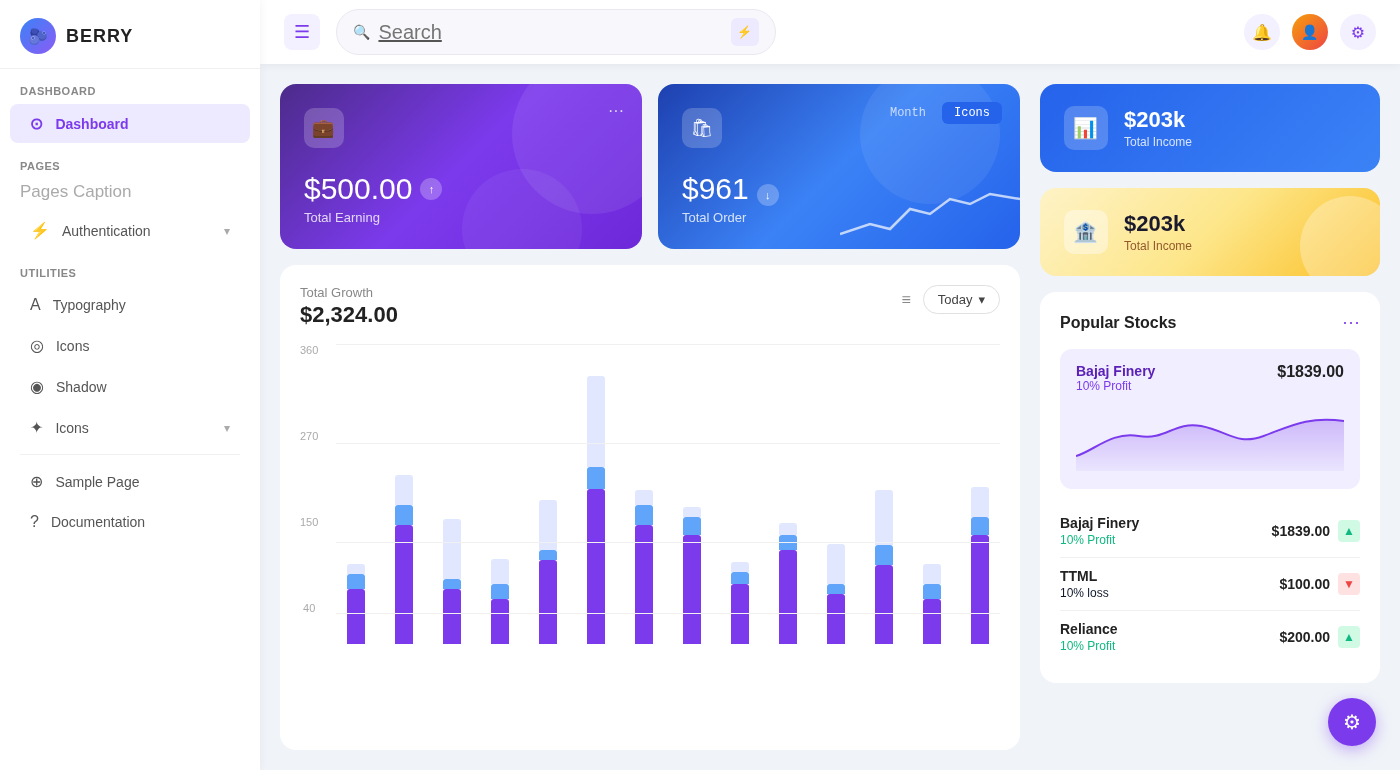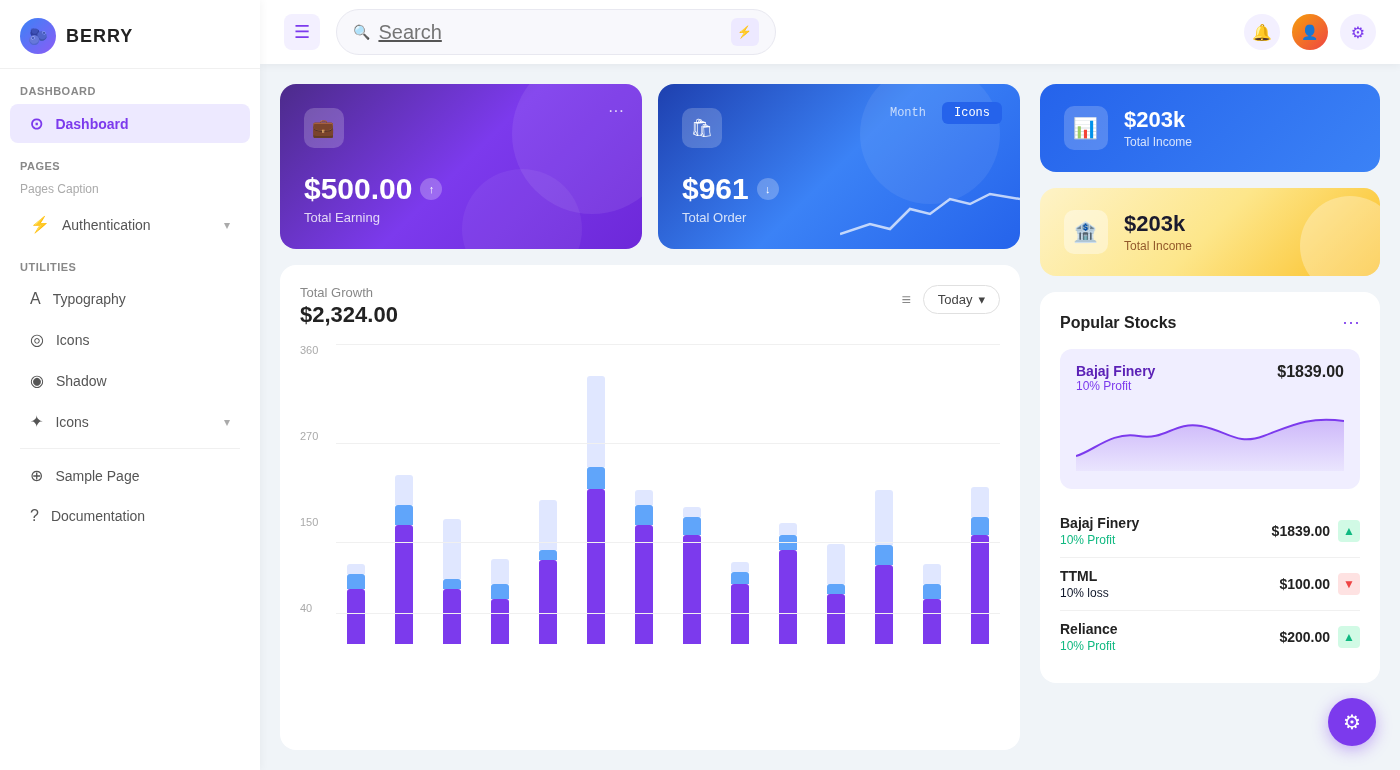--- a/index.html
+++ b/index.html
@@ -44,21 +44,21 @@
       cursor: pointer; border-radius: 8px; margin: 1px 10px;
       color: #555; font-size: 14px; font-weight: 500;
       transition: background 0.15s;
     }
     .sidebar-item.active {
       background: #ede9ff; color: #7c3aed; font-weight: 600;
     }
     .sidebar-item .item-icon { font-size: 16px; color: inherit; }
     .sidebar-item .chevron { margin-left: auto; font-size: 12px; color: #aaa; }
     .sidebar-divider { height: 1px; background: #f0f0f0; margin: 6px 20px; }
-    .sidebar-caption { font-size: 12px; color: #aaa; padding: 4px 24px 8px 20px; }
+    .sidebar-caption { font-size: 17px; color: #aaa; padding: 4px 24px 8px 20px; }
 
     
     .header {
       position: absolute; top: 0; left: 260px; right: 0;
       height: 64px; background: #fff;
       display: flex; align-items: center; padding: 0 24px;
       box-shadow: 0 2px 8px rgba(0,0,0,0.05);
       z-index: 9; gap: 16px;
     }
     .hamburger-btn {
@@ -128,21 +128,21 @@
       position: absolute; bottom: -40px; right: 60px;
       width: 120px; height: 120px;
       background: rgba(255,255,255,0.06); border-radius: 50%;
     }
     .card-icon-box {
       width: 40px; height: 40px; background: rgba(255,255,255,0.2);
       border-radius: 10px; display: flex; align-items: center; justify-content: center;
       font-size: 18px; margin-bottom: 24px;
     }
     .card-more { position: absolute; top: 18px; right: 18px; cursor: pointer; opacity: 0.8; }
-    .card-amount { font-size: 30px; font-weight: 700; display: flex; align-items: center; gap: 8px; }
+    .card-amount { font-size: 30px; font-weight: 400; display: flex; align-items: center; gap: 8px; }
     .card-trend {
       width: 22px; height: 22px; border-radius: 50%;
       background: rgba(255,255,255,0.25);
       display: inline-flex; align-items: center; justify-content: center;
       font-size: 11px;
     }
     .card-label { font-size: 13px; opacity: 0.8; margin-top: 4px; }
 
     
     .card-order {
@@ -213,21 +213,21 @@
       display: flex; align-items: flex-start; justify-content: space-between; margin-bottom: 16px;
     }
     .chart-title { font-size: 13px; color: #888; }
     .chart-amount { font-size: 22px; font-weight: 700; color: #222; margin-top: 2px; }
     .today-btn {
       display: flex; align-items: center; gap: 6px;
       border: 1px solid #e0e0e0; border-radius: 20px;
       padding: 6px 14px; font-size: 13px; color: #444;
       background: white; cursor: pointer;
     }
-    .chart-area { position: relative; height: 300px; }
+    .chart-area { position: relative; height: 300px; text-align: center; }
     .y-labels {
       position: absolute; left: 0; top: 0; bottom: 30px;
       display: flex; flex-direction: column; justify-content: space-between;
       font-size: 11px; color: #aaa;
     }
     .chart-bars {
       margin-left: 36px; height: 100%;
       display: flex; align-items: flex-end; gap: 8px;
     }
     .bar-group {
@@ -381,21 +381,21 @@
         </div>
         <div class="card-label">Total Earning</div>
       </div>
 
       <div class="card-order">
         <div class="card-icon-box">🛍</div>
         <div class="toggle-group">
           <button class="toggle-btn inactive">Month</button>
           <button class="toggle-btn active">Icons</button>
         </div>
-        <div class="card-amount" style="">
+        <div class="card-amount" style="align-items:flex-end;">
           <span>$961</span>
           <span class="card-trend">↓</span>
         </div>
         <div class="card-label">Total Order</div>
 
         <svg class="wave-chart" viewBox="0 0 180 70" preserveAspectRatio="none">
           <polyline points="0,55 30,45 50,50 70,30 90,35 110,20 130,25 150,15 180,20" fill="none" stroke="rgba(255,255,255,0.7)" stroke-width="2.5"></polyline>
         </svg>
       </div>
     </div>

